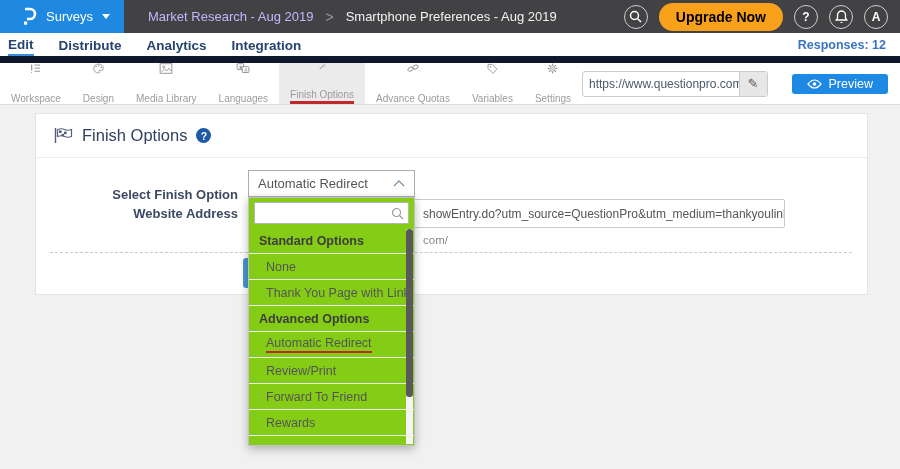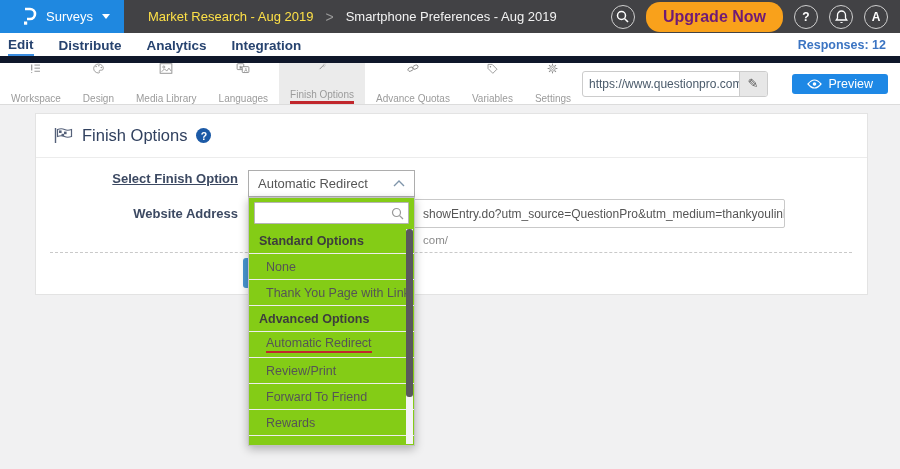--- a/index.html
+++ b/index.html
@@ -5,26 +5,26 @@
   * { box-sizing: border-box; margin: 0; padding: 0; }
   body { font-family: "Liberation Sans", sans-serif; }
   #app { position: relative; width: 900px; height: 469px; background: #f1f1f2; overflow: hidden; }
 
   
   .topbar { display: flex; align-items: center; height: 33px; background: #424245; }
   .brand { height: 100%; background: #1f88e0; display: flex; align-items: center; gap: 9px; padding: 0 14px 0 22px; cursor: pointer; }
   .brand-label { color: #fff; font-size: 13px; }
   .caret-down { width: 0; height: 0; border-left: 4px solid transparent; border-right: 4px solid transparent; border-top: 5px solid #fff; }
   .crumbs { display: flex; align-items: center; margin-left: 24px; font-size: 13px; gap: 12px; }
-  .crumb-parent { color: #fde047; cursor: pointer; }
+  .crumb-parent { color: #c4b5fd; cursor: pointer; }
   .crumb-sep { color: #9a9a9a; font-size: 14px; }
   .crumb-current { color: #f2f2f2; }
   .top-actions { margin-left: auto; display: flex; align-items: center; gap: 11px; padding-right: 12px; }
   .circ { width: 24px; height: 24px; border: 1px solid #cfcfcf; border-radius: 50%; display: flex; align-items: center; justify-content: center; color: #fff; font-size: 12px; font-weight: bold; cursor: pointer; background: transparent; }
-  .upgrade-btn { background: #f9a11b; color: #701a75; font-weight: bold; font-size: 16px; padding: 6px 17px; border-radius: 14px; cursor: pointer; }
+  .upgrade-btn { background: #f9a11b; color: #000000; font-weight: bold; font-size: 14px; padding: 6px 17px; border-radius: 14px; cursor: pointer; }
 
   
   .tabrow { height: 30px; background: #fff; border-bottom: 7px solid #0f172a; display: flex; align-items: center; padding: 0 14px 0 8px; gap: 25px; }
   .tab { font-size: 13.5px; font-weight: bold; color: #27436f; padding: 4px 0 2px; cursor: pointer; }
   .tab.active { border-bottom: 2px solid #3b8de0; }
   .responses { margin-left: auto; color: #3b74c2; font-size: 12.5px; font-weight: bold; }
 
   
   .toolbar { height: 42px; background: #fff; border-bottom: 1px solid #dcdcdc; display: flex; align-items: stretch; }
   .titem { display: flex; flex-direction: column; align-items: center; gap: 19px; padding: 0 11px; cursor: pointer; }
@@ -39,21 +39,21 @@
   .preview-btn { height: 20px; background: #1e88e5; color: #fff; font-size: 12.5px; display: flex; align-items: center; gap: 7px; padding: 0 15px; border-radius: 3px; margin-right: 12px; align-self: center; cursor: pointer; }
 
   
   .page { position: relative; height: 364px; background: #f1f1f2; }
   .panel { position: absolute; left: 35px; right: 32px; top: 8px; height: 182px; background: #fff; border: 1px solid #e3e3e3; }
   .panel-head { height: 44px; border-bottom: 1px solid #ececec; display: flex; align-items: center; gap: 9px; padding-left: 17px; }
   .panel-title { font-size: 16.5px; color: #31415f; }
   .help-circ { width: 15px; height: 15px; border-radius: 50%; background: #1c5aa6; color: #fff; font-size: 10.5px; font-weight: bold; display: flex; align-items: center; justify-content: center; cursor: pointer; }
 
   .form-label { position: absolute; width: 178px; text-align: right; font-size: 13px; font-weight: bold; color: #3c4962; z-index: 2; }
-  .lbl-select { left: 60px; top: 66px; text-decoration: underline; }
+  .lbl-select { left: 60px; top: 82px; }
   .lbl-website { left: 60px; top: 101px; }
 
   .select-box { position: absolute; left: 248px; top: 65px; width: 167px; height: 27px; background: #fff; border: 1px solid #adadad; display: flex; align-items: center; justify-content: space-between; padding: 0 9px; font-size: 13px; color: #555; z-index: 6; cursor: pointer; }
   .website-input { position: absolute; left: 248px; top: 94px; width: 537px; height: 29px; background: #fff; border: 1px solid #c9c9c9; border-radius: 2px; display: flex; align-items: center; overflow: hidden; z-index: 2; }
   .website-input span { padding-left: 174px; font-size: 12px; color: #555; white-space: nowrap; }
   .helper-text { position: absolute; left: 423px; top: 129px; font-size: 11.5px; color: #8a8a8a; z-index: 2; }
   .dashed-div { position: absolute; left: 50px; width: 802px; top: 147px; border-top: 1px dashed #c9c9c9; z-index: 2; }
   .save-btn { position: absolute; left: 243px; top: 153px; width: 80px; height: 30px; background: #4896d2; border: none; border-radius: 3px; z-index: 3; cursor: pointer; }
 
   

